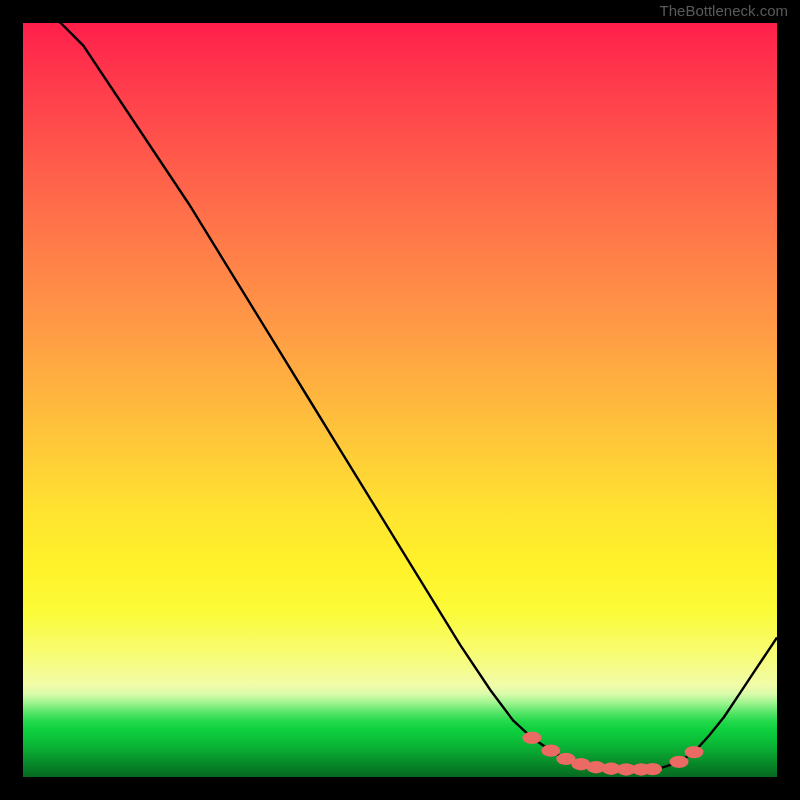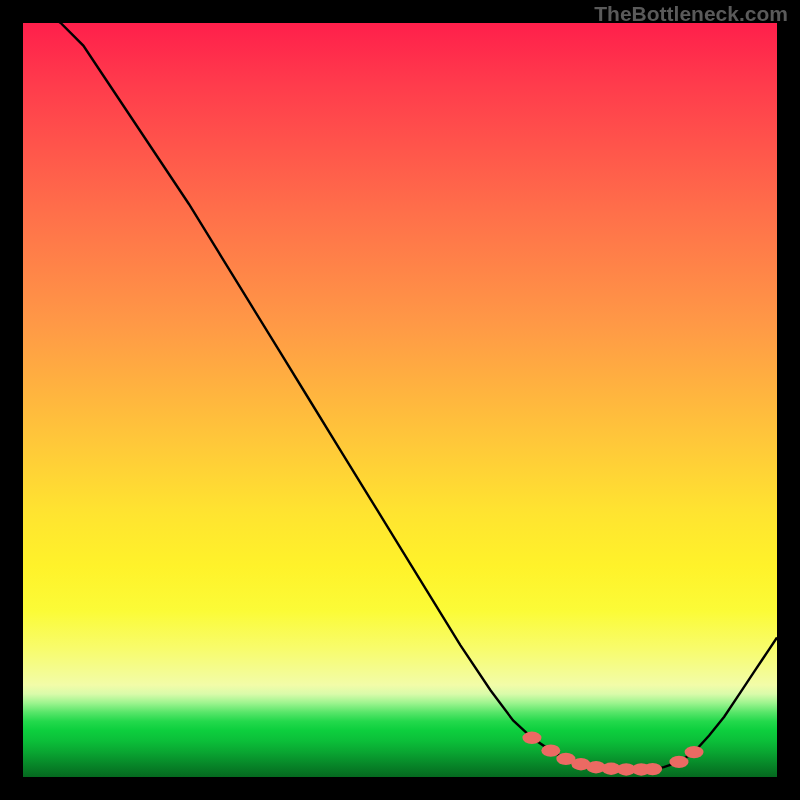--- a/index.html
+++ b/index.html
@@ -8,22 +8,22 @@
     position: absolute;
     left: 0; top: 0;
     width: 800px; height: 800px;
     background: #000;
   }
   .watermark {
     position: absolute;
     top: 2px;
     right: 12px;
     font-family: Arial, Helvetica, sans-serif;
-    font-size: 21px;
-    font-weight: bold;
+    font-size: 15px;
+    font-weight: normal;
     color: #5a5a5a;
     letter-spacing: 0px;
   }
   .plot {
     position: absolute;
     left: 23px;
     top: 23px;
     width: 754px;
     height: 754px;
     overflow: hidden;

